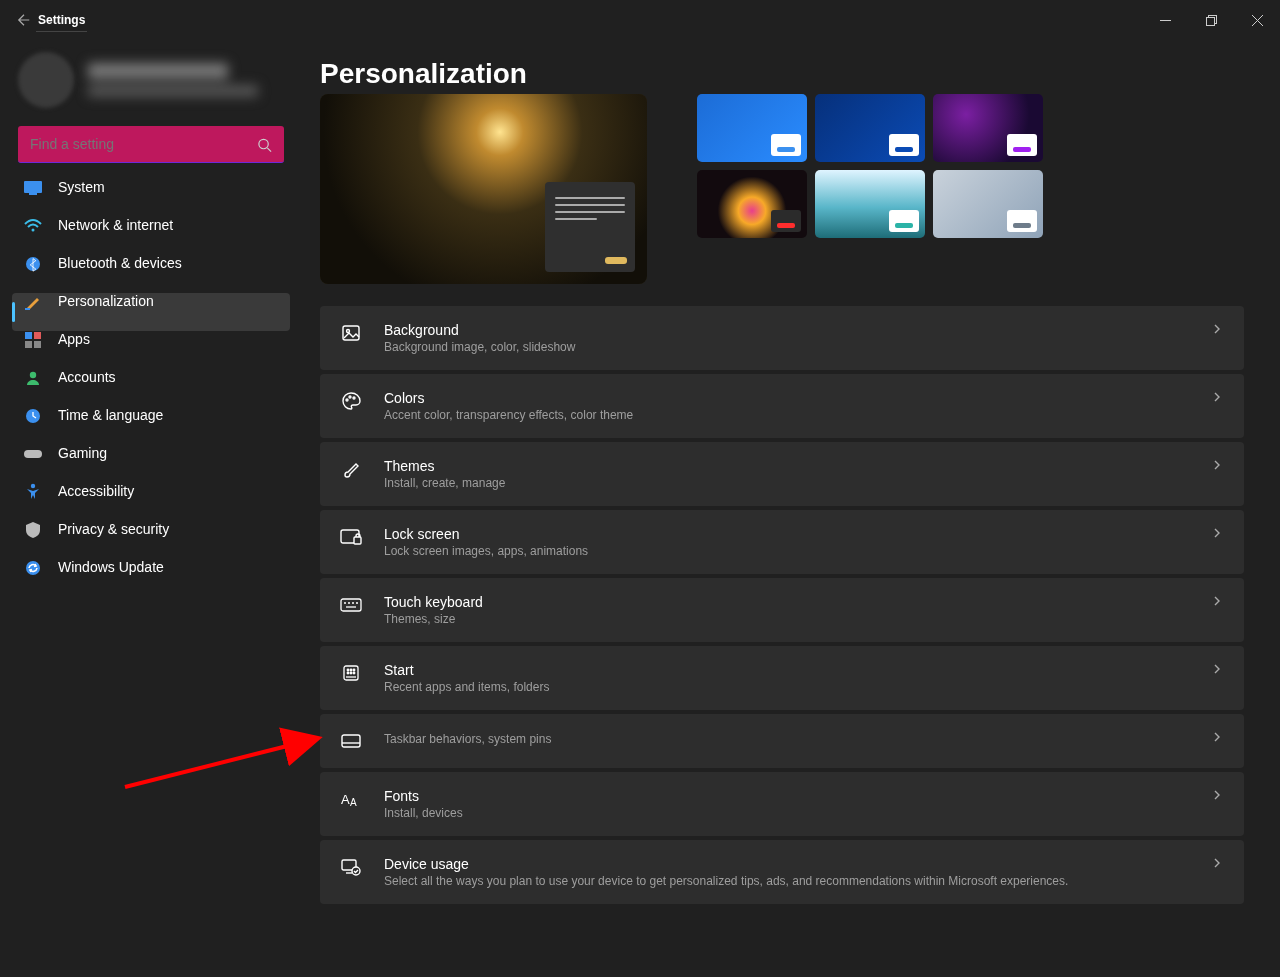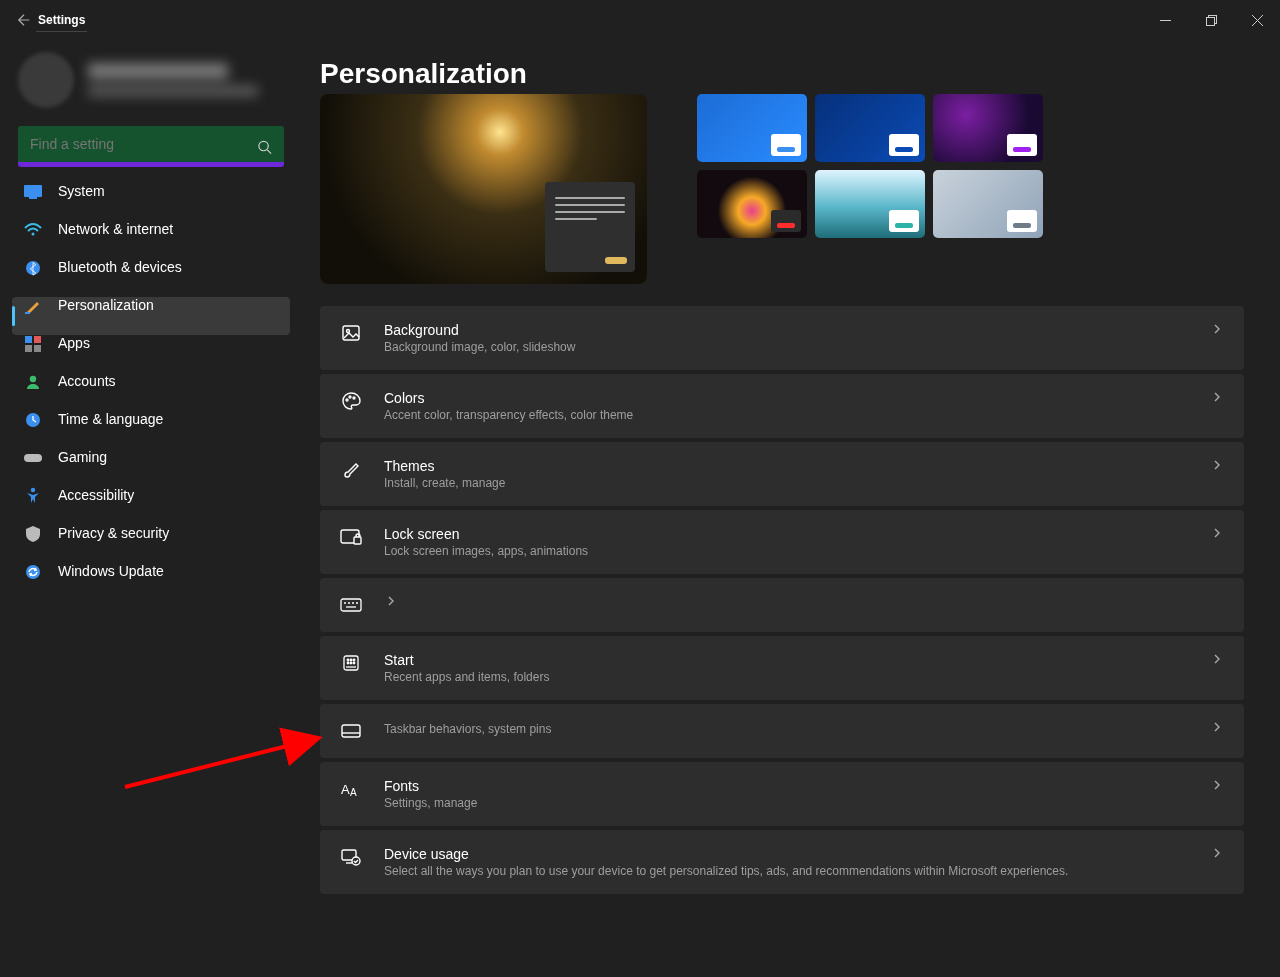--- a/index.html
+++ b/index.html
@@ -19,21 +19,21 @@
   .win-controls{margin-left:auto;display:flex;}
   .win-btn{width:46px;height:32px;display:flex;align-items:center;justify-content:center;color:#ccc;}
   .layout{display:flex;height:calc(100% - 40px);}
   .sidebar{width:300px;padding:12px 10px 12px 12px;}
   .user{display:flex;align-items:center;margin-bottom:18px;padding-left:6px;}
   .avatar{width:56px;height:56px;border-radius:50%;background:#3a3a3a;filter:blur(2px);}
   .user-text{margin-left:14px;filter:blur(6px);}
   .user-name{height:16px;width:140px;background:#777;border-radius:2px;margin-bottom:6px;}
   .user-mail{height:12px;width:170px;background:#555;border-radius:2px;}
   .search{position:relative;margin:0 6px 16px 6px;}
-  .search input{width:100%;background:#14532d;border:none;border-bottom:5px solid #6d28d9;border-radius:3px;color:#ccc;padding:10px 36px 10px 12px;font-size:14px;outline:none;}
+  .search input{width:100%;background:#be185d;border:none;border-bottom:1px solid #6d28d9;border-radius:3px;color:#ccc;padding:10px 36px 10px 12px;font-size:14px;outline:none;}
   .search .ico{position:absolute;right:12px;top:50%;transform:translateY(-50%);color:#ccc;}
   .nav-item{display:flex;height:38px;border-radius:4px;padding:0 12px;cursor:pointer;position:relative;}
   .nav-item.active{background:#3a3a3a;}
   .nav-item.active::before{content:"";position:absolute;left:0;top:9px;bottom:9px;width:3px;background:#4cc2ff;border-radius:2px;}
   .nav-ico{width:18px;height:18px;display:flex;align-items:center;justify-content:center;margin-right:16px;}
   .main{flex:1;padding:18px 36px 30px 20px;overflow-y:auto;}
   .page-title{font-size:28px;font-weight:600;margin:0 0 4px 0;}
   .preview-row{display:flex;align-items:flex-start;margin-bottom:22px;}
   .desk-preview{width:327px;height:190px;background:#2b2514;border-radius:8px;position:relative;overflow:hidden;}
   .desk-preview .sky{position:absolute;inset:0;background:radial-gradient(circle at 55% 20%, #ffe490 0%, #c08a2f 10%, #3a2e14 35%, #120f08 75%);}
@@ -325,20 +325,24 @@
           <span class="row-ico">
             <svg width="22" height="14" viewBox="0 0 22 14" fill="none" stroke="currentColor" stroke-width="1.3">
               <rect x="1" y="1" width="20" height="12" rx="2"></rect>
               <line x1="4" y1="5" x2="6" y2="5"></line>
               <line x1="8" y1="5" x2="10" y2="5"></line>
               <line x1="12" y1="5" x2="14" y2="5"></line>
               <line x1="16" y1="5" x2="18" y2="5"></line>
               <line x1="6" y1="9" x2="16" y2="9"></line>
             </svg>
           </span>
+          <div class="row-text">
+            <div class="row-title">Touch keyboard</div>
+            <div class="row-sub">Themes, size</div>
+          </div>
           <span class="chev">
             <svg width="14" height="14" viewBox="0 0 14 14" fill="none" stroke="currentColor" stroke-width="1.4">
               <path d="M5 3l4 4-4 4"></path>
             </svg>
           </span>
         </div>
         <div class="row">
           <span class="row-ico">
             <svg width="18" height="18" viewBox="0 0 18 18" fill="none" stroke="currentColor" stroke-width="1.3">
               <rect x="2" y="2" width="14" height="14" rx="2"></rect>
@@ -379,21 +383,21 @@
         </div>
         <div class="row">
           <span class="row-ico">
             <svg width="20" height="18" viewBox="0 0 20 18" fill="currentColor">
               <text x="0" y="14" font-size="13" font-family="serif">A</text>
               <text x="9" y="16" font-size="10" font-family="serif">A</text>
             </svg>
           </span>
           <div class="row-text">
             <div class="row-title">Fonts</div>
-            <div class="row-sub">Settings, manage</div>
+            <div class="row-sub">Install, devices</div>
           </div>
           <span class="chev">
             <svg width="14" height="14" viewBox="0 0 14 14" fill="none" stroke="currentColor" stroke-width="1.4">
               <path d="M5 3l4 4-4 4"></path>
             </svg>
           </span>
         </div>
         <div class="row">
           <span class="row-ico">
             <svg width="20" height="18" viewBox="0 0 20 18" fill="none" stroke="currentColor" stroke-width="1.4">

